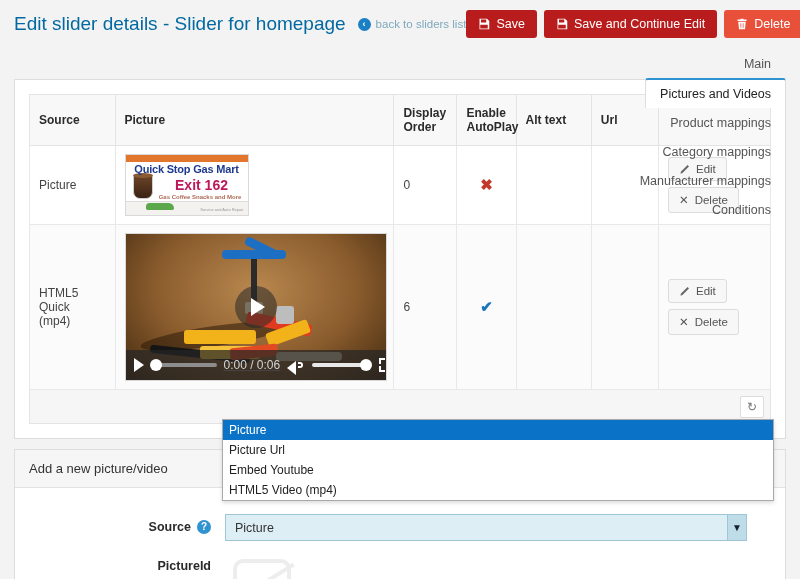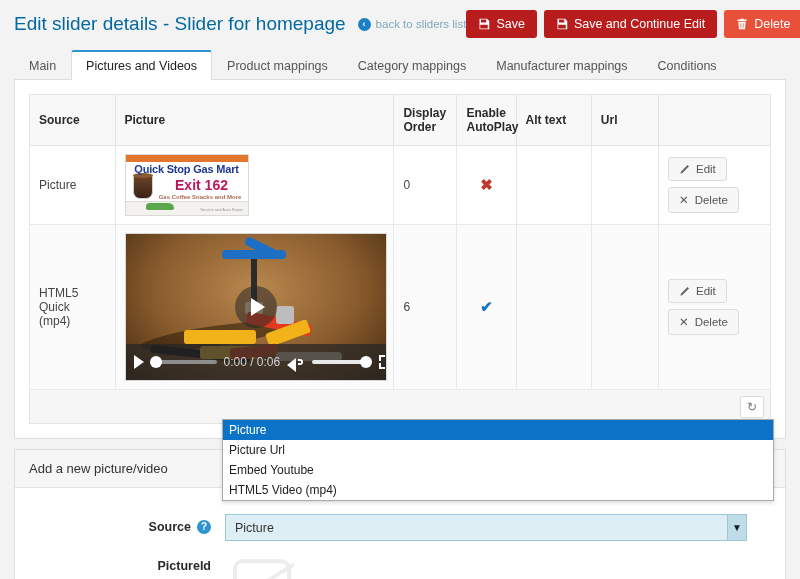--- a/index.html
+++ b/index.html
@@ -58,20 +58,21 @@
 
   
   .tabs-wrap { padding: 0 14px; }
   .tabs {
     display: flex;
     align-items: flex-end;
     border-bottom: 1px solid #dddddd;
     height: 32px;
     position: relative;
     z-index: 2;
+    flex-direction: column;
   }
   .tab {
     padding: 7px 14px 7px;
     font-size: 12.5px;
     color: #555;
     border: 1px solid transparent;
     border-bottom: none;
     background: transparent;
     cursor: pointer;
     white-space: nowrap;
@@ -233,23 +234,23 @@
     width:42px; height:42px; border-radius:50%;
     background: rgba(40,40,40,.55);
     display:flex; align-items:center; justify-content:center;
   }
   .play-big:after {
     content:""; border-left: 14px solid #fff;
     border-top: 9px solid transparent; border-bottom: 9px solid transparent;
     margin-left: 4px;
   }
   .vcontrols {
-    position:absolute; left:0; right:0; bottom:0; height:36px;
+    position:absolute; left:0; right:0; bottom:0; height:30px;
     background: rgba(38,38,38,.72);
-    display:flex; align-items:center; padding: 0 8px; gap: 7px;
+    display:flex; align-items:center; padding: 0 8px; gap: 7px; text-decoration: underline;
   }
   .vc-play { width:0;height:0;border-left:10px solid #fff;border-top:7px solid transparent;border-bottom:7px solid transparent; flex:none; }
   .vc-bar { position:relative; height:4px; background:#8d8d8d; border-radius:2px; width:66px; flex:none; }
   .vc-knob { position:absolute; left:-1px; top:-4px; width:12px; height:12px; border-radius:50%; background:#fff; }
   .vc-time { color:#d4d4d4; font-size:12px; white-space:nowrap; flex:none; }
   .vc-vol { position:relative; width:18px; height:14px; flex:none; }
   .vc-vol .sp { position:absolute; left:0; top:3px; width:0;height:0;border-right:9px solid #fff;border-top:7px solid transparent;border-bottom:7px solid transparent; }
   .vc-vol .w1 { position:absolute; left:11px; top:4px; width:5px; height:6px; border:2px solid #fff; border-left:none; border-radius:0 6px 6px 0; }
   .vc-volbar { position:relative; height:4px; background:#e8e8e8; border-radius:2px; width:58px; flex:none; }
   .vc-volknob { position:absolute; right:-2px; top:-4px; width:12px; height:12px; border-radius:50%; background:#fff; }

